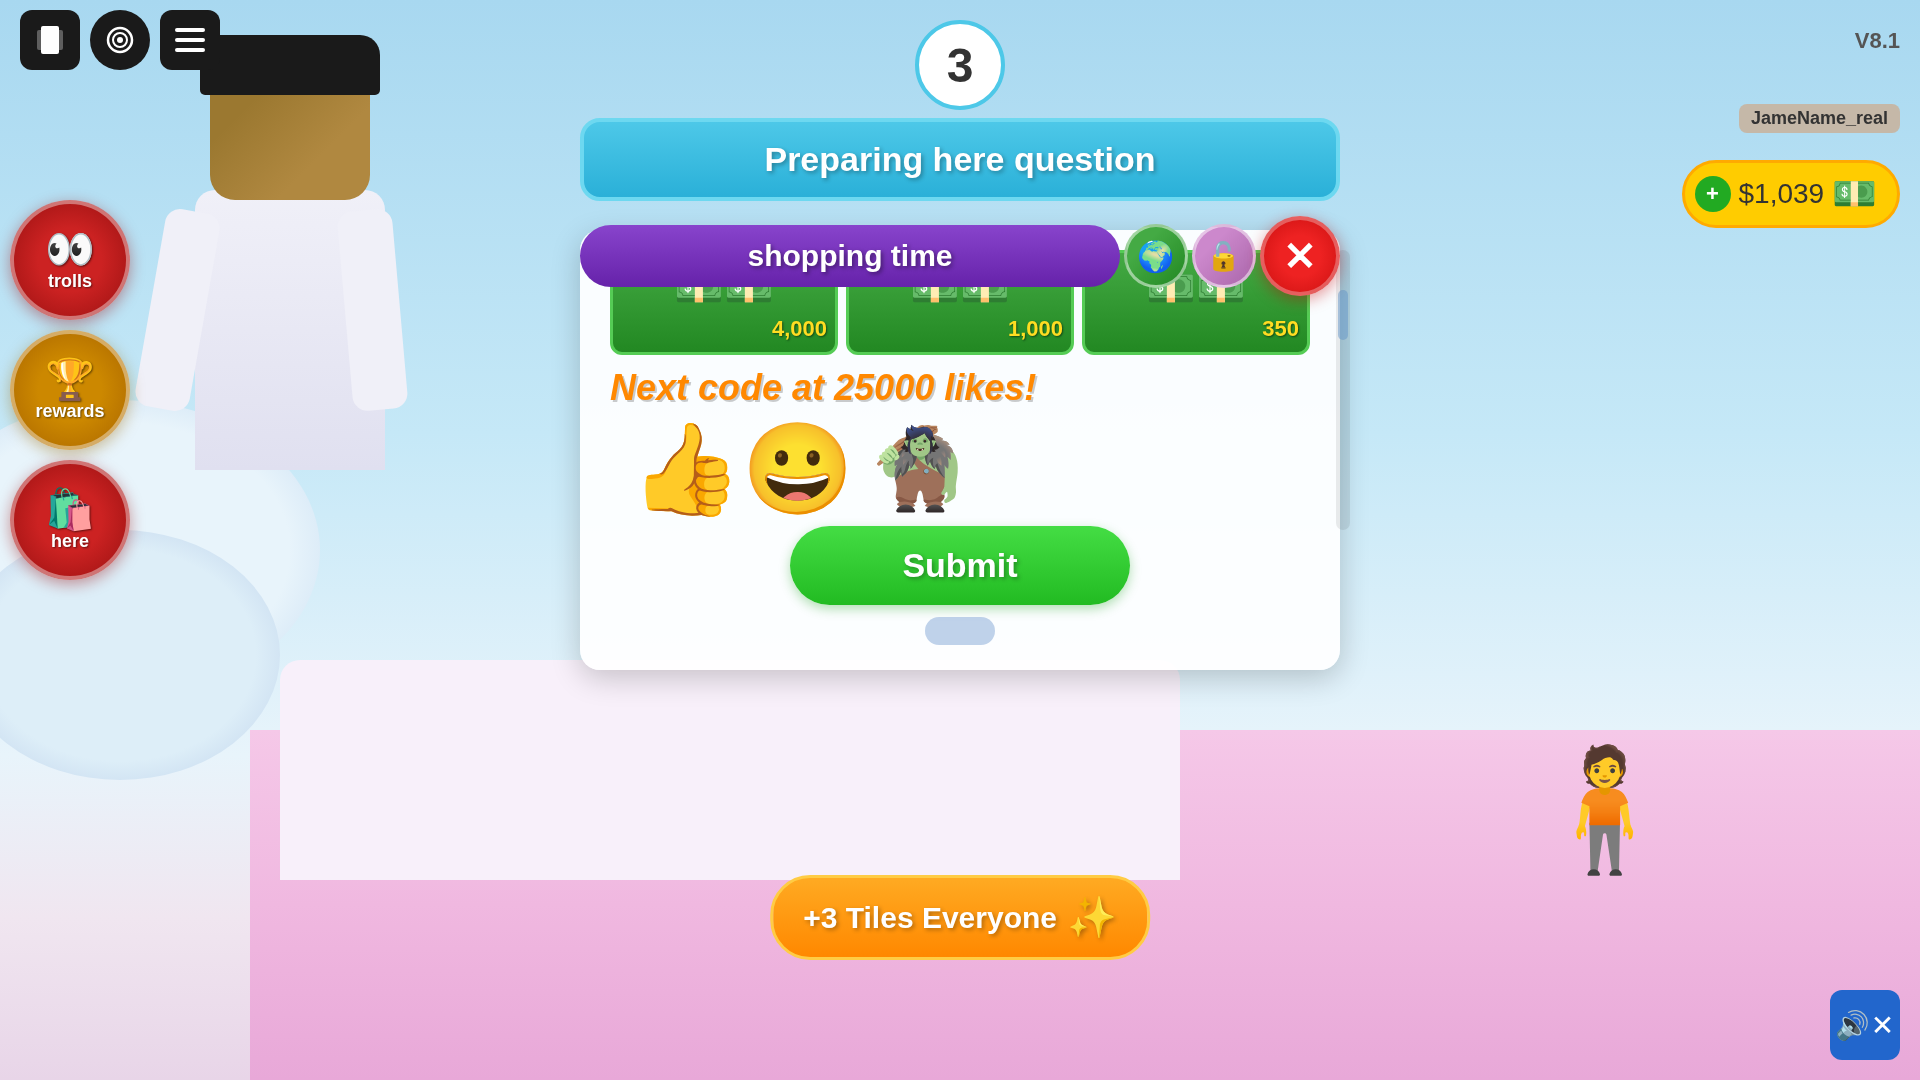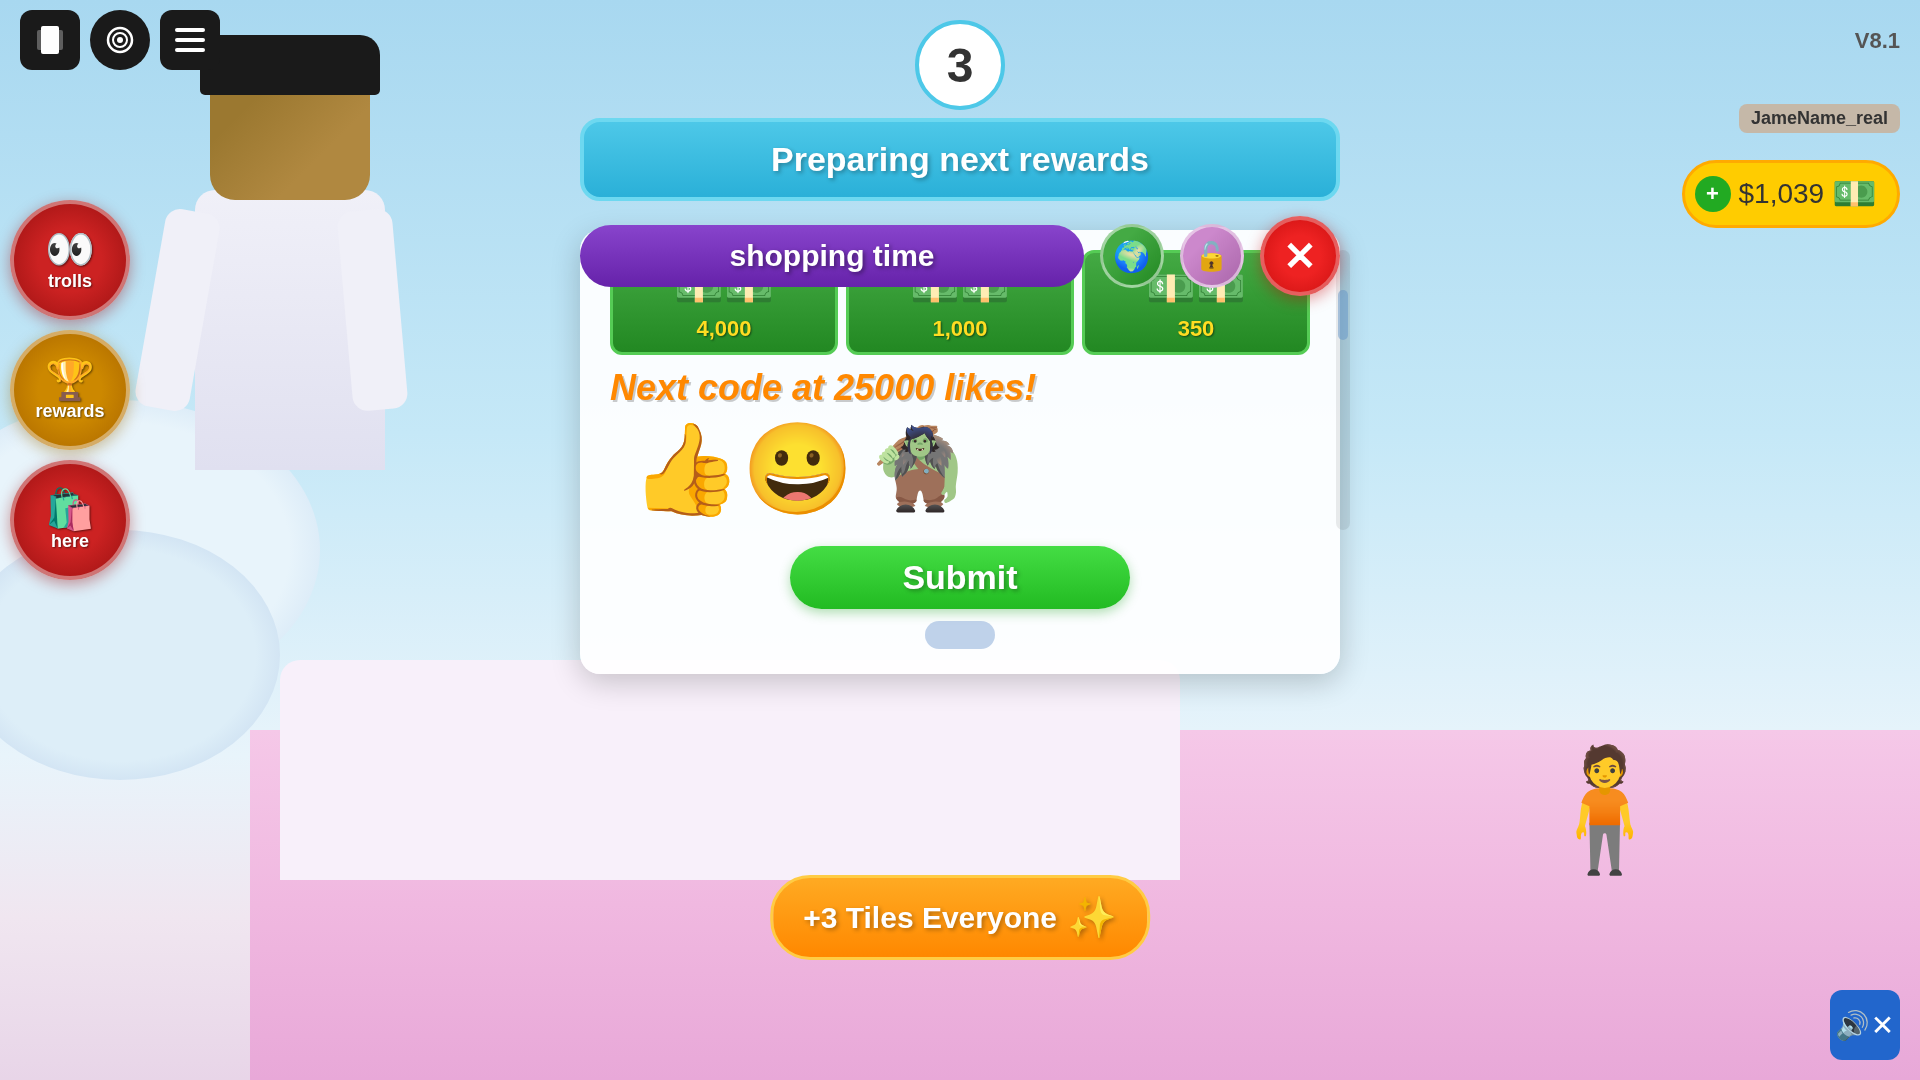--- a/index.html
+++ b/index.html
@@ -174,21 +174,21 @@
       font-weight: 900;
       color: white;
       text-shadow: 2px 2px 4px rgba(0,0,0,0.3);
       margin-bottom: 15px;
     }
 
     
     .shopping-row {
       display: flex;
       align-items: center;
-      gap: 16px;
+      gap: 4px;
       margin-bottom: 12px;
     }
     .shopping-banner {
       flex: 1;
       background: linear-gradient(180deg, #8844cc 0%, #6622aa 100%);
       border-radius: 40px;
       padding: 14px 30px;
       font-size: 30px;
       font-weight: 900;
       color: white;
@@ -243,20 +243,21 @@
     .cash-emoji {
       font-size: 40px;
       display: block;
     }
     .cash-amount {
       font-size: 22px;
       font-weight: 900;
       color: #ffdd22;
       text-shadow: 1px 1px 2px rgba(0,0,0,0.5);
       margin-top: 4px;
+      text-align: right;
     }
 
     
     .next-code-text {
       font-size: 36px;
       font-weight: 900;
       color: #ff8800;
       text-shadow: 2px 2px 0 rgba(0,0,0,0.2);
       text-align: left;
       margin: 10px 0 15px;
@@ -305,29 +306,28 @@
 
     .shrek-char {
       font-size: 80px;
       line-height: 1;
     }
 
     .submit-btn {
       background: linear-gradient(180deg, #44dd44 0%, #22bb22 100%);
       border: none;
       border-radius: 40px;
-      padding: 12px 0;
+      padding: 20px 0;
       width: 340px;
       font-size: 34px;
       font-weight: 900;
       color: white;
       text-shadow: 2px 2px 4px rgba(0,0,0,0.3);
       cursor: pointer;
       box-shadow: 0 4px 12px rgba(0,150,0,0.3);
-      margin-top: 20px;
     }
 
     
     .right-panel {
       position: absolute;
       right: 20px;
       top: 160px;
       display: flex;
       flex-direction: column;
       align-items: flex-end;
@@ -537,21 +537,21 @@
     <div style="width:55px;height:200px;background:#f0f0f8;border-radius:15px;position:absolute;top:210px;left:0;z-index:2;transform:rotate(10deg);"></div>
     <div style="width:55px;height:200px;background:#f0f0f8;border-radius:15px;position:absolute;top:210px;right:30px;z-index:2;transform:rotate(-5deg);"></div>
   </div>
 </div>
 
 <div class="center-panel">
   <div class="round-badge">
     <span>3</span>
   </div>
   <div class="preparing-banner">
-    <span>Preparing next rewards</span>
+    <span>Preparing here question</span>
   </div>
 
   <div class="shopping-row">
     <div class="shopping-banner">
       <span>shopping time</span>
     </div>
     <div class="globe-btn">
       <span>🌍</span>
     </div>
     <div class="lock-btn">

